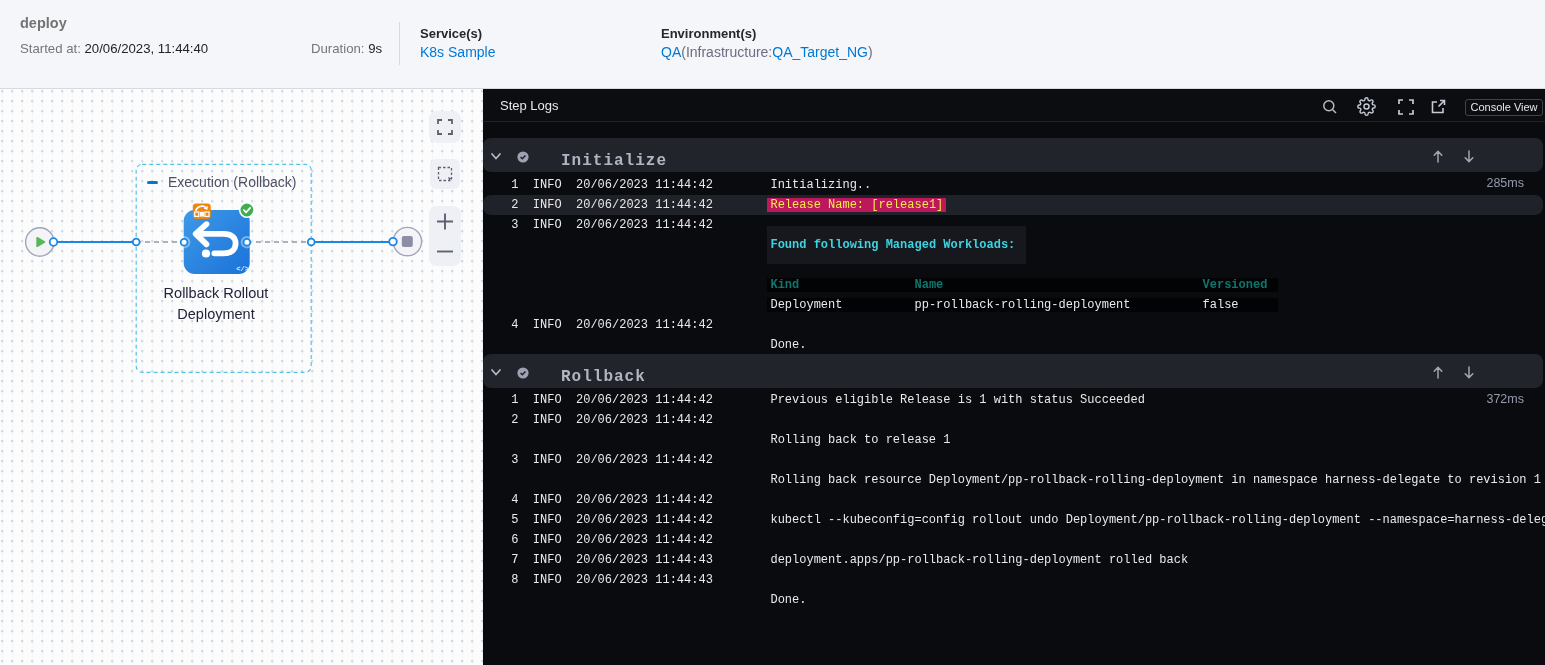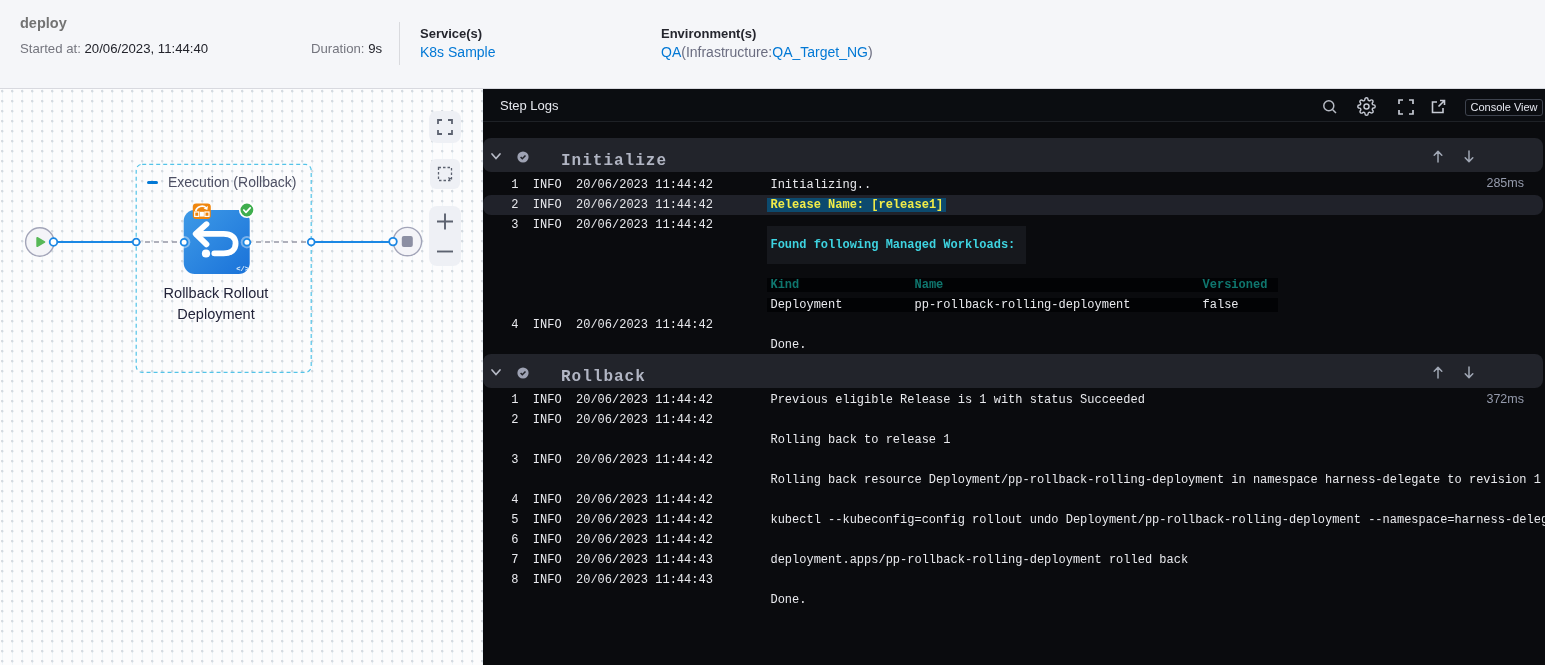--- a/index.html
+++ b/index.html
@@ -19,21 +19,21 @@
   #console { position:absolute; left:483px; top:89px; width:1062px; height:576px;
     background:#0a0b0e; overflow:hidden; }
   #bar { position:absolute; left:0; top:0; width:1062px; height:33px;
     background:#0b0d11; border-bottom:1px solid #1e2126; }
   pre { font-family:"Liberation Mono", monospace; font-size:12px; line-height:20px;
     color:#e9eaee; position:absolute; left:21px; }
   .band { position:absolute; left:0; width:1060px; height:34px; background:#22242b; border-radius:8px; }
   .btitle { position:absolute; left:78px; top:14px; font-family:"Liberation Mono",monospace;
     font-size:16px; font-weight:bold; letter-spacing:1px; color:#b1b5c3; }
   .ms { position:absolute; right:19px; top:11px; font-size:12.5px; color:#959bac;margin-top:27px; }
-  .y { color:#f1ec48; font-weight:bold; background:#0c4a6e; padding:0 3px; margin:10px -3px; }
+  .y { color:#f1ec48; font-weight:normal; background:#be185d; padding:0 3px; margin:10px -3px; }
   .c { color:#3ed3e0; font-weight:bold; background:#16181d; padding:12px 3px; margin:0 -3px; }
   .tbl { background:#020305; padding:0 3px; margin:0 -3px; }
   .th { font-weight:bold; color:#0f766e; }
   .ctl { position:absolute; background:#eef0f5; border-radius:8px; }
 </style>
 </head>
 <body>
 
 <div id="hdr">
   <div class="abs" style="left:20px; top:15px; font-size:14.5px; font-weight:bold; color:#737373;">deploy</div>

